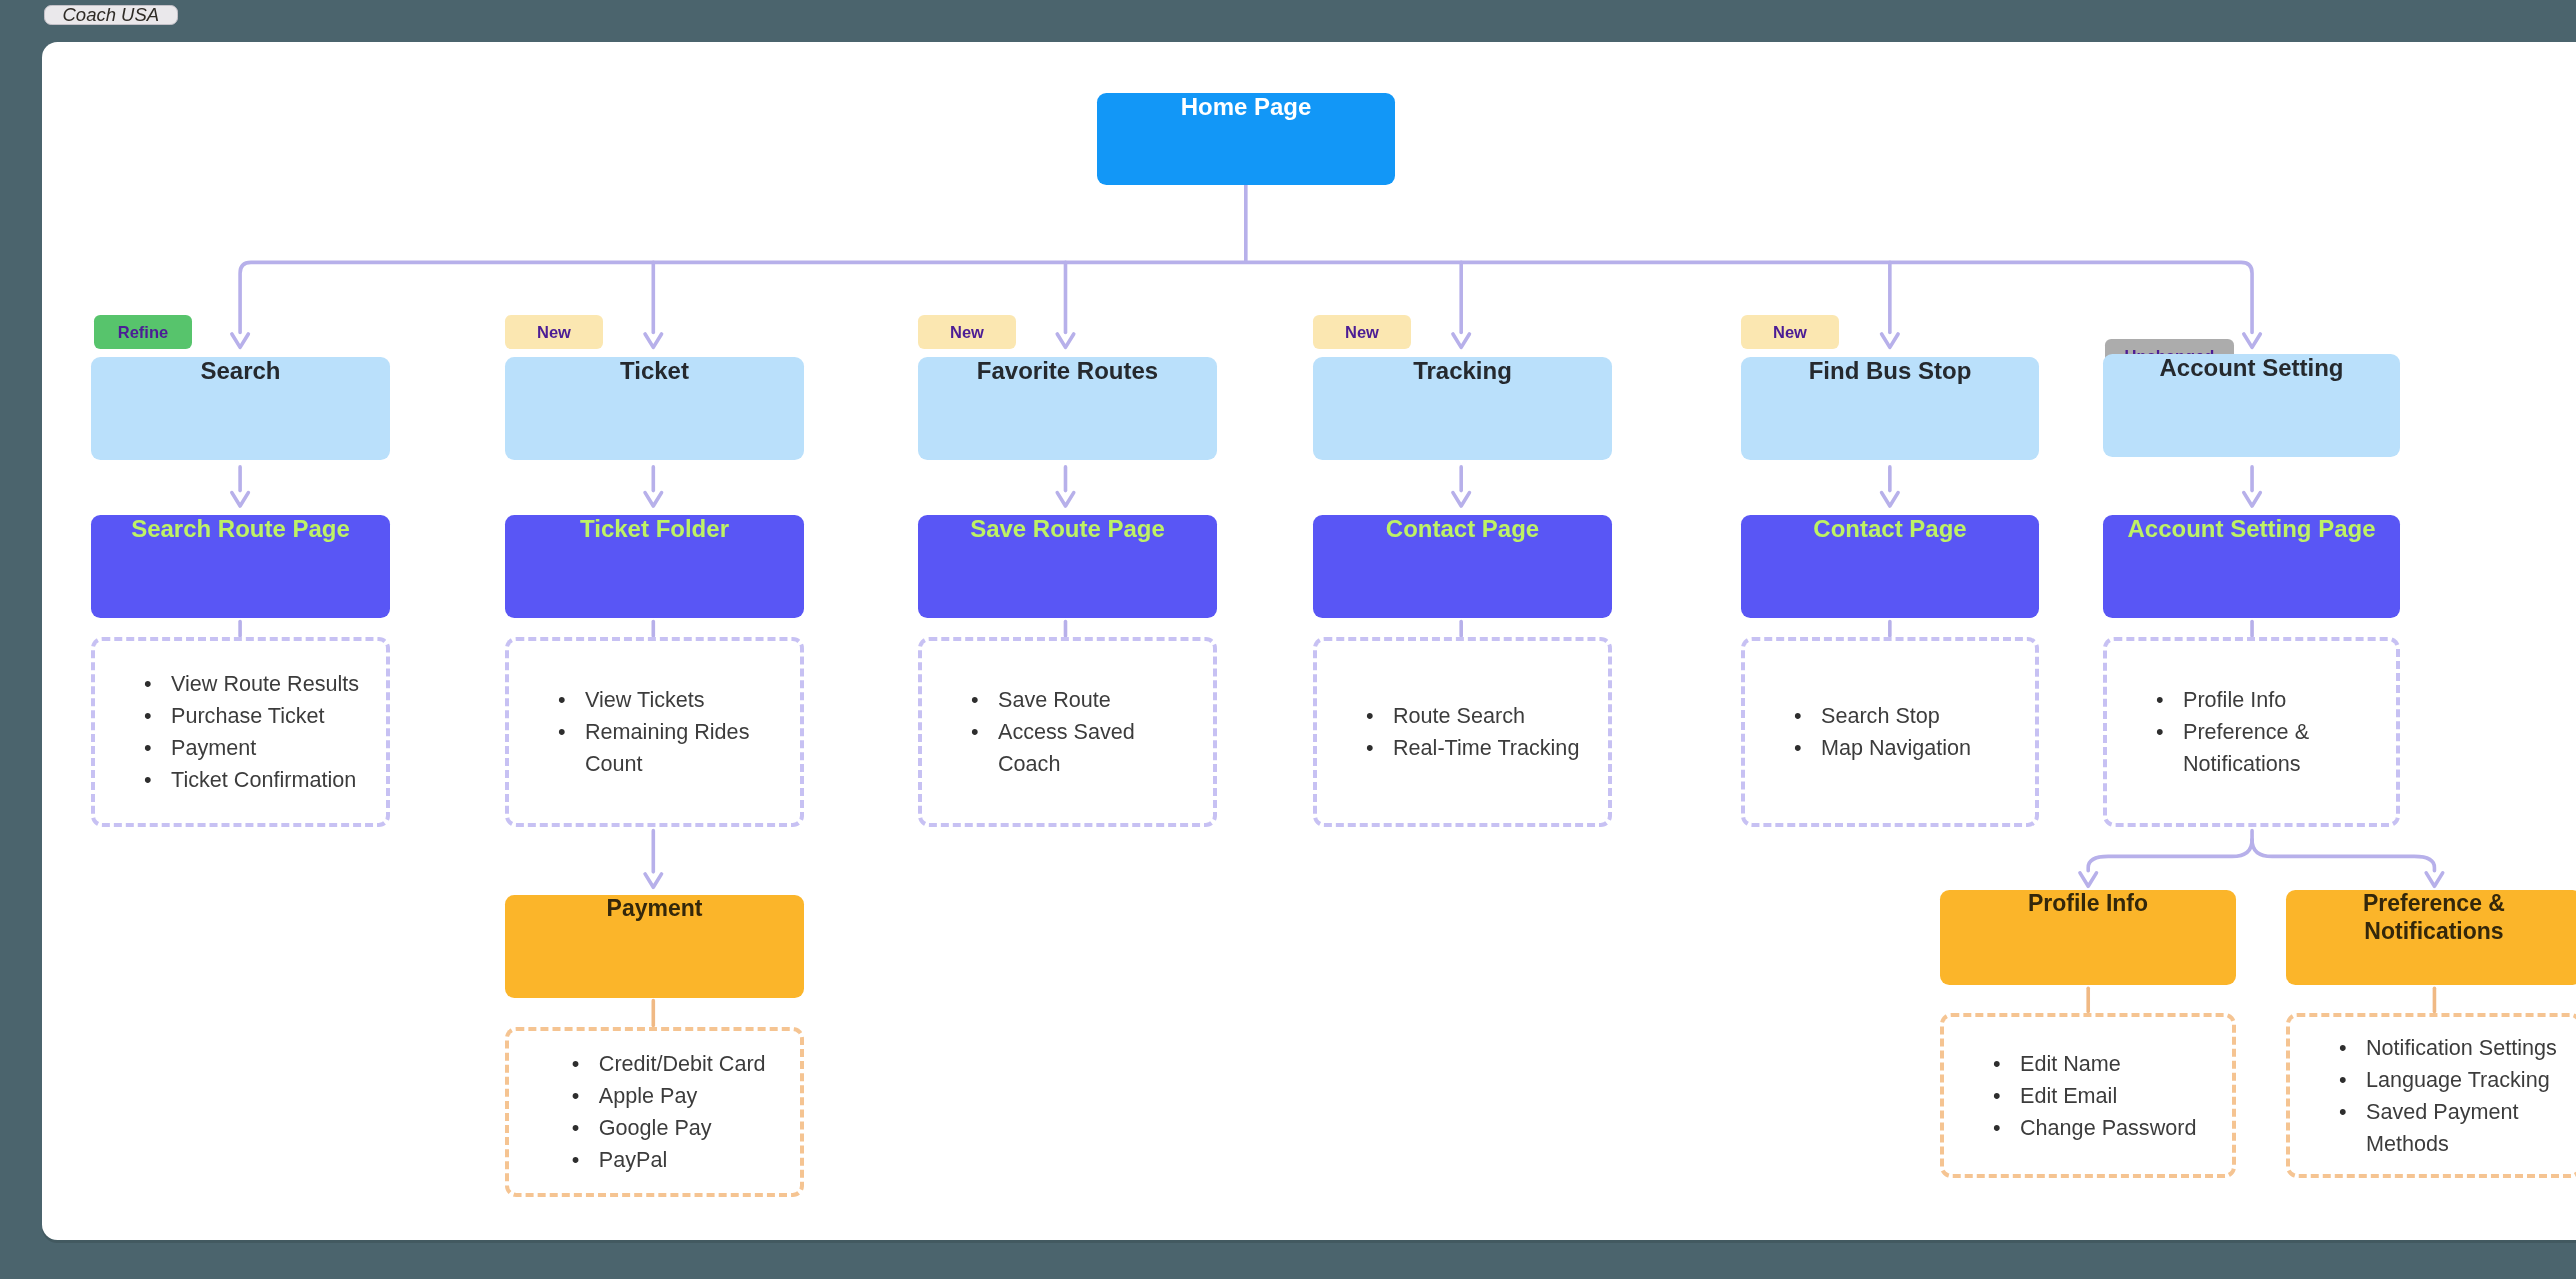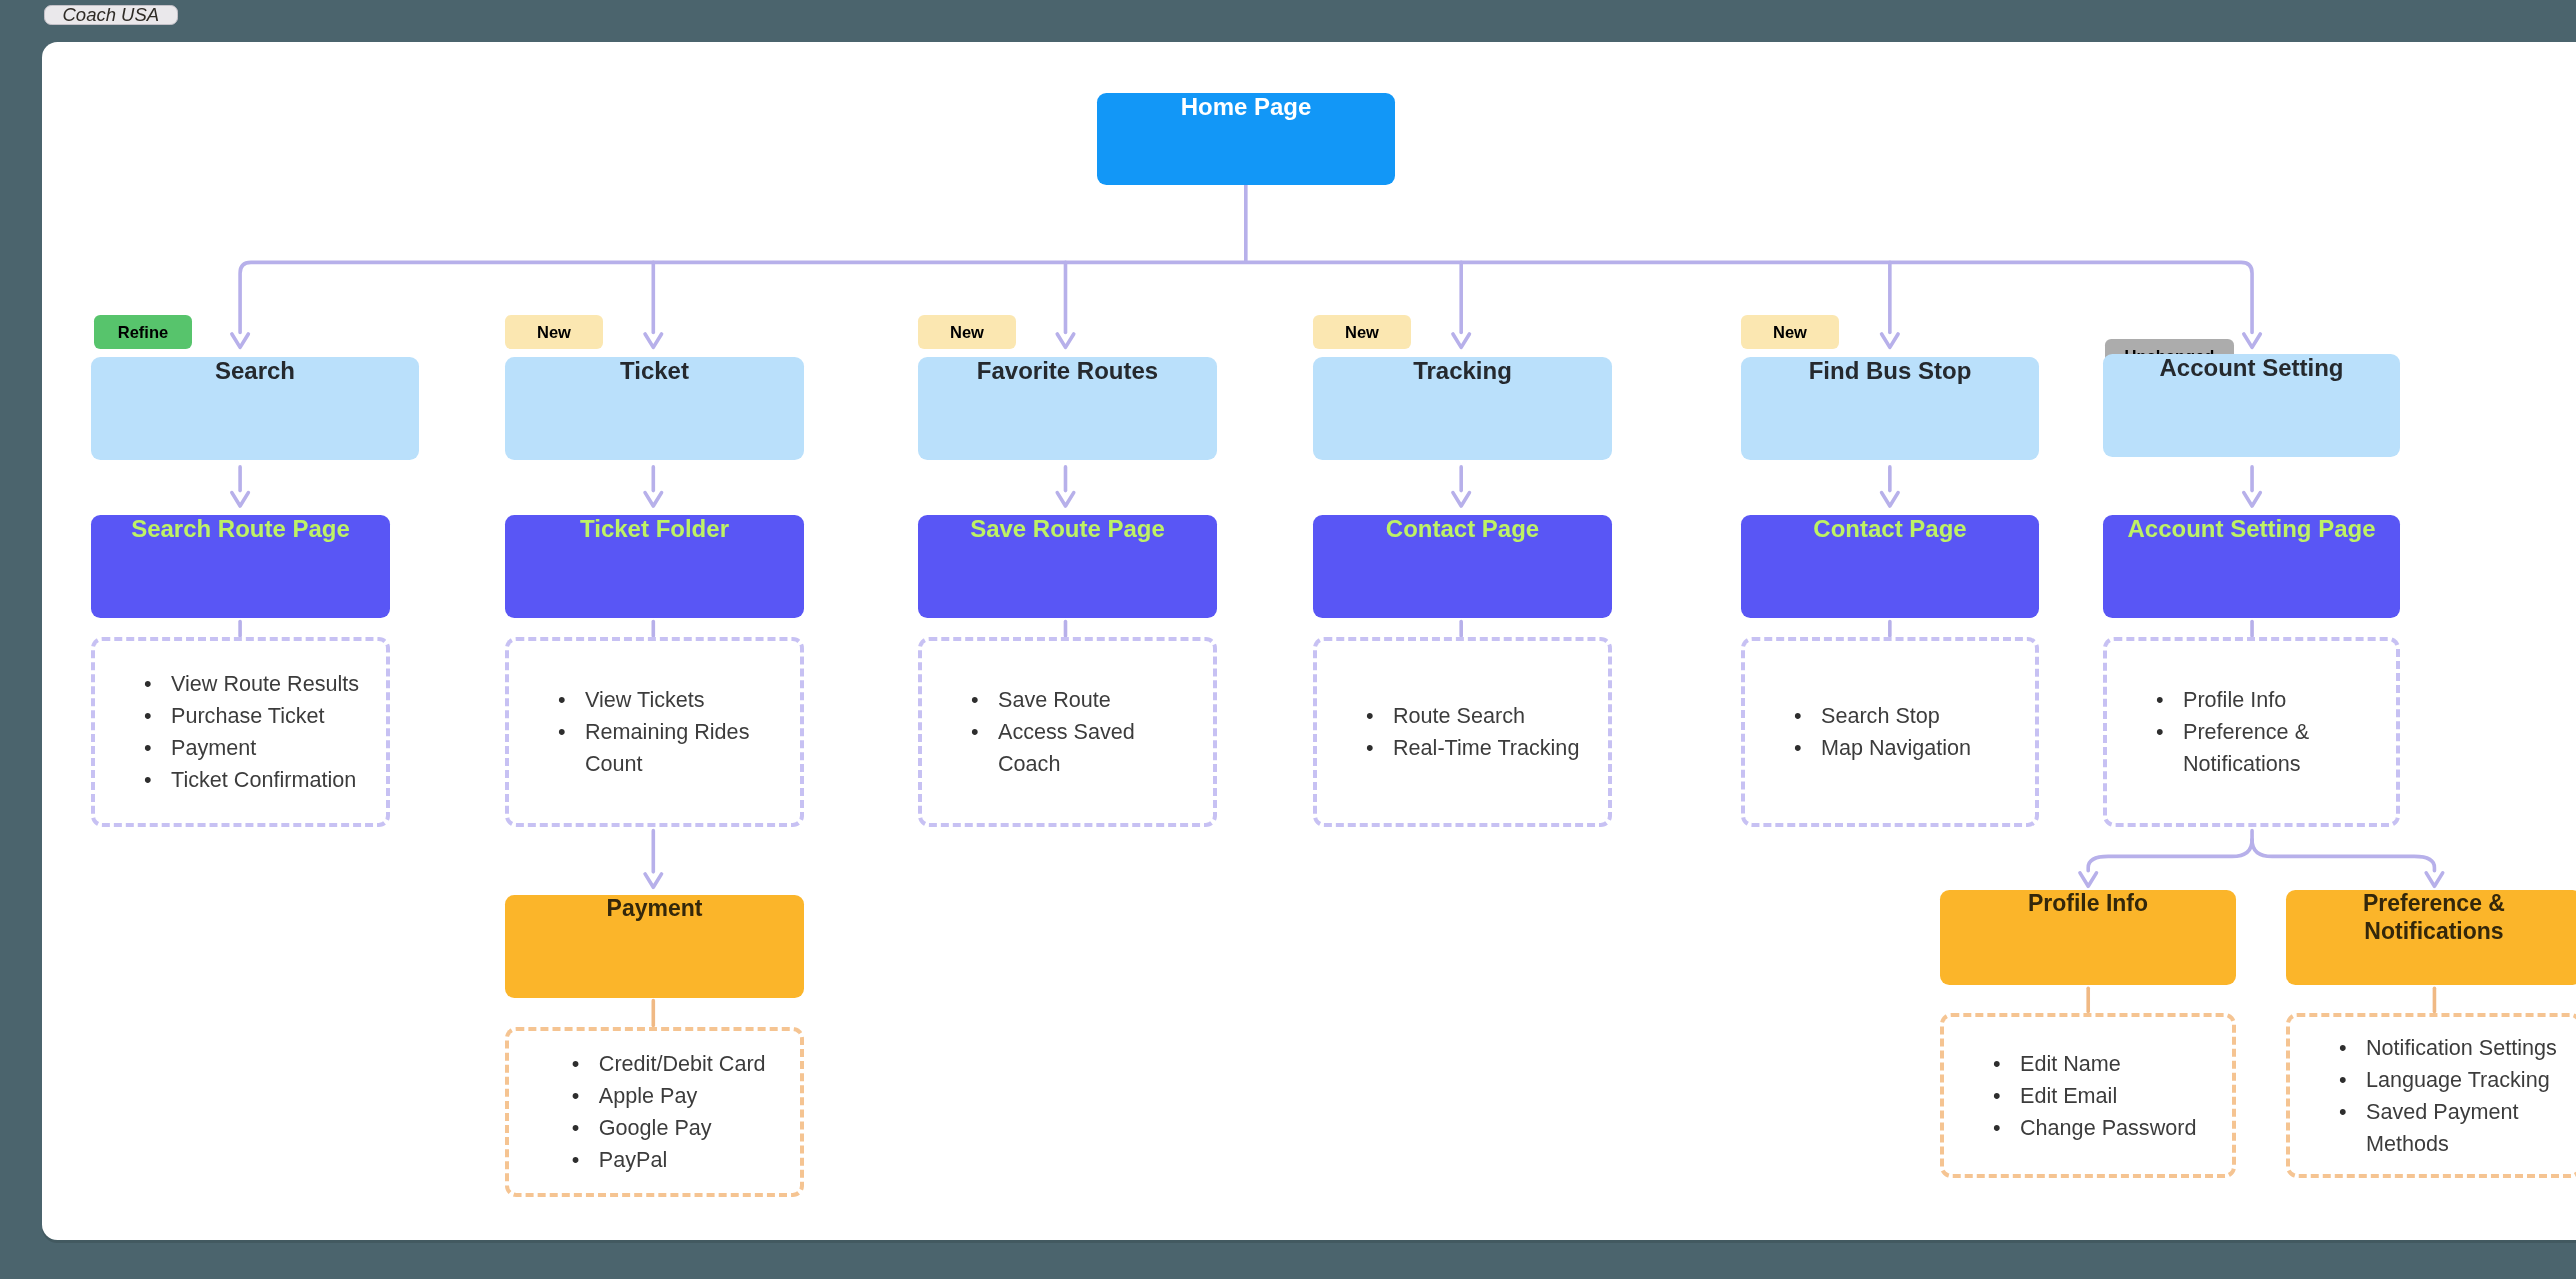--- a/index.html
+++ b/index.html
@@ -25,21 +25,21 @@
     position:absolute;display:flex;justify-content:center;
     border-radius:9.3px;text-align:center;font-weight:700;
     box-sizing:border-box;line-height:1.2;
   }
   .node.root{background:#1297F7;color:#ffffff;font-size:24px;}
   .node.feature{background:#BAE0FB;color:#25292E;font-size:24px;}
   .node.page{background:#5956F5;color:#bef264;font-size:24px;}
   .node.orange{background:#FBB52A;color:#33270B;font-size:23px;padding:0 20.6px;}
   .badge{
     position:absolute;display:flex;align-items:center;justify-content:center;
-    height:34px;border-radius:6.2px;font-size:16.5px;font-weight:700;color:#000000;
+    height:34px;border-radius:6.2px;font-size:16.5px;font-weight:700;color:#4c1d95;
     box-sizing:border-box;
   }
   .badge.refine{background:#57C46C;}
   .badge.new{background:#FBE7B1;}
   .badge.unchanged{background:#ACACAC;}
   .dashedbox{
     position:absolute;border:4.1px dashed #C7C1F3;border-radius:11.3px;
     box-sizing:border-box;display:flex;flex-direction:column;justify-content:center;
     background:transparent;
   }
@@ -123,21 +123,21 @@
     </g>
   </svg>
 
   <div class="node root" style="left:1097px;top:93px;width:298px;height:92px;">
     <span>Home Page</span>
   </div>
 
   <div class="badge refine" style="left:94px;top:315px;width:98px;">
     <span>Refine</span>
   </div>
-  <div class="node feature" style="left:91px;top:357px;width:328px;height:103px;">
+  <div class="node feature" style="left:91px;top:357px;width:299px;height:103px;">
     <span>Search</span>
   </div>
   <div class="node page" style="left:91px;top:515px;width:299px;height:103px;">
     <span>Search Route Page</span>
   </div>
   <div class="dashedbox" style="left:91px;top:637px;width:299px;height:190px;">
     <ul>
         <li>View Route Results</li>
         <li>Purchase Ticket</li>
         <li>Payment</li>

